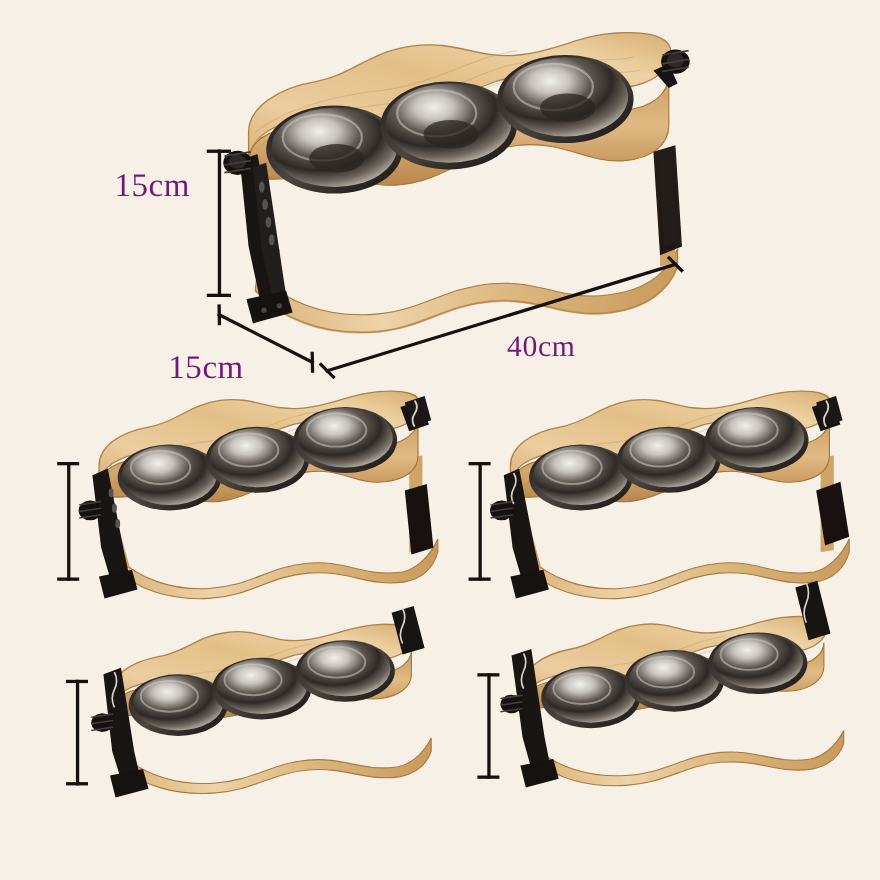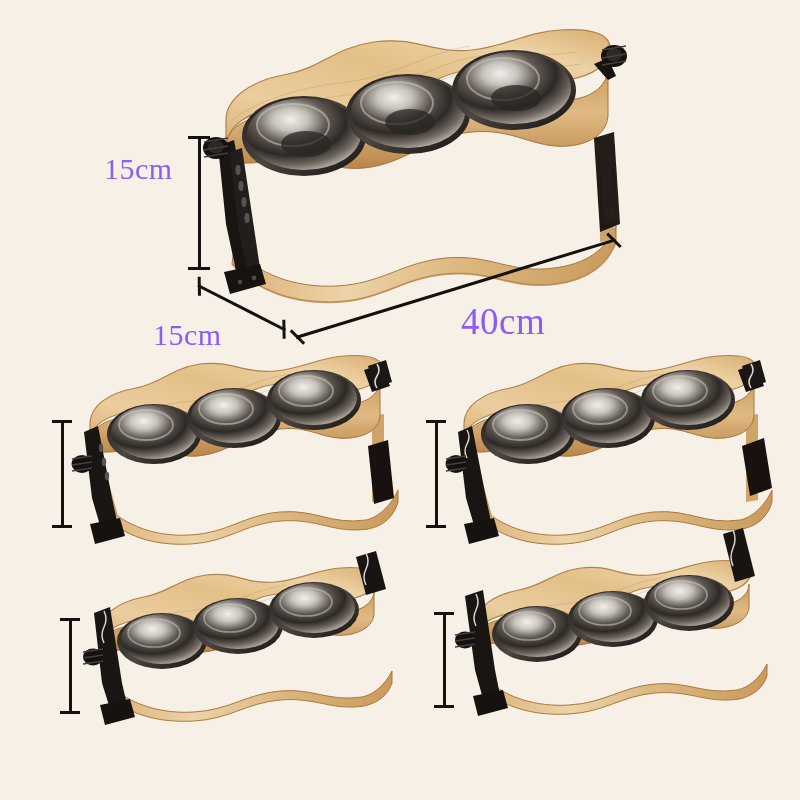--- a/index.html
+++ b/index.html
@@ -6,21 +6,21 @@
   body{
     width:800px;height:800px;overflow:hidden;
     background:#F7F0E7;
     font-family:"Liberation Serif", serif;
     position:relative;
   }
   #stage{position:absolute;inset:0;}
   .dim-label{
     position:absolute;
     font-family:"Liberation Serif", serif;
-    color:#8b5cf6;
+    color:#701a75;
     white-space:nowrap;
     letter-spacing:.5px;
   }
 
   
   .vbar{position:absolute;}
   .vbar .stem{position:absolute;left:50%;top:0;bottom:0;width:3px;margin-left:-1.5px;background:#15110e;}
   .vbar .cap{position:absolute;left:0;right:0;height:3px;background:#15110e;}
   .vbar .cap.t{top:0;}
   .vbar .cap.b{bottom:0;}
@@ -178,21 +178,21 @@
   <div class="dline" style="left:198px; top:284px; width:98px; transform:rotate(27deg);">
     <div class="ar s"></div>
       <div class="ar e"></div>
   </div>
   <div class="dim-label" style="left:153px; top:318px; font-size:30px;">15cm</div>
 
   <div class="dline" style="left:296px; top:336px; width:334px; transform:rotate(-17deg);">
     <div class="ar s"></div>
       <div class="ar e"></div>
   </div>
-  <div class="dim-label" style="left:461px; top:300px; font-size:37px;">40cm</div>
+  <div class="dim-label" style="left:461px; top:300px; font-size:27px;">40cm</div>
 
   <div class="feeder" style="left:68px; top:368px; width:330px; height:190px;">
     <svg width="330" height="190" viewBox="0 0 330 190">
       <use href="#woodTop"></use>
       <g>
         <path d="M36,148 C56,168 86,178 122,176 C160,174 176,156 212,153
                  C250,150 266,166 300,161 C316,158 326,148 330,134
                  L330,122 C322,140 308,150 298,152 C262,157 248,141 212,144
                  C176,147 160,165 122,167 C88,169 58,158 38,138 Z" fill="url(#woodRail)" stroke="#A9793E" stroke-width="1"></path>
       </g>

